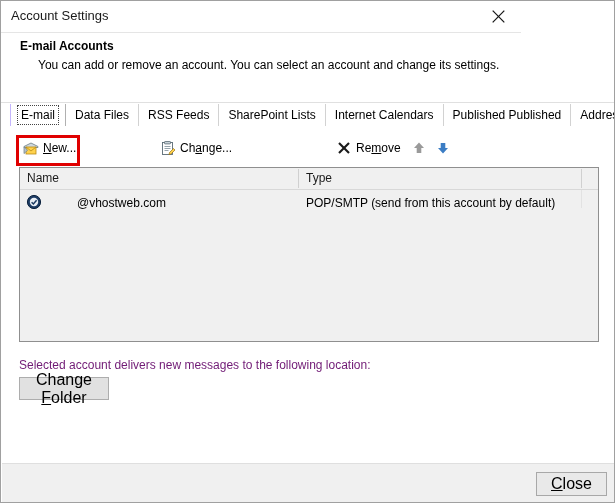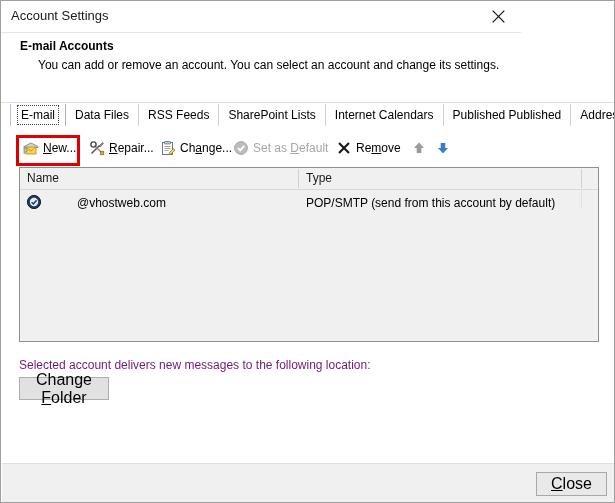--- a/index.html
+++ b/index.html
@@ -330,56 +330,35 @@
         <svg width="16" height="16" viewBox="0 0 16 16" aria-hidden="true">
           <path d="M1 6.5 L8 3 L15 6.5 L15 7.5 L1 7.5 Z" fill="#cfd8dd" stroke="#6b7c85" stroke-width="0.8"></path>
           <rect x="3" y="7" width="10" height="7" fill="#ffd24d" stroke="#b98b15" stroke-width="0.8"></rect>
           <path d="M3 7 L8 11 L13 7" fill="none" stroke="#b98b15" stroke-width="0.8"></path>
           <path d="M1 6.8 L1 13.6 L4.6 10.2 Z" fill="#b6c2c9" stroke="#6b7c85" stroke-width="0.7"></path>
         </svg>
       </span>
       <span><span class="ul">N</span>ew...</span>
     </div>
 
-    <div class="tb-item" style="left:88px;">
-      <span class="tb-icon">
-        <svg width="16" height="16" viewBox="0 0 16 16" aria-hidden="true">
-          <path d="M2.5 13.5 L10.5 5.5" stroke="#5b5b5b" stroke-width="1.6"></path>
-          <path d="M10 6 L13.5 2.5 L14.5 3.5 L11 7 Z" fill="#8c8c8c" stroke="#4a4a4a" stroke-width="0.6"></path>
-          <path d="M13.5 13.5 L5.5 5.5" stroke="#8a8a8a" stroke-width="1.4"></path>
-          <circle cx="4.5" cy="4.5" r="2.6" fill="none" stroke="#4a4a4a" stroke-width="1.4"></circle>
-          <rect x="11.6" y="11.2" width="3.2" height="3.6" fill="#d7a23a" stroke="#8a6312" stroke-width="0.6"></rect>
-        </svg>
-      </span>
-      <span><span class="ul">R</span>epair...</span>
-    </div>
 
     <div class="tb-item" style="left:159px;">
       <span class="tb-icon">
         <svg width="16" height="16" viewBox="0 0 16 16" aria-hidden="true">
           <rect x="2.5" y="2.5" width="10" height="12" fill="#ffffff" stroke="#5a6b74" stroke-width="0.9"></rect>
           <rect x="4.5" y="1.5" width="6" height="2.4" rx="0.6" fill="#c8d2d8" stroke="#5a6b74" stroke-width="0.8"></rect>
           <line x1="4.5" y1="6.5" x2="10.5" y2="6.5" stroke="#8a9aa3" stroke-width="0.9"></line>
           <line x1="4.5" y1="8.5" x2="10.5" y2="8.5" stroke="#8a9aa3" stroke-width="0.9"></line>
           <line x1="4.5" y1="10.5" x2="8.5" y2="10.5" stroke="#8a9aa3" stroke-width="0.9"></line>
           <path d="M9.5 12.5 L13.5 8.5 L15 10 L11 14 L9 14.6 Z" fill="#ffd24d" stroke="#9a7314" stroke-width="0.7"></path>
         </svg>
       </span>
       <span>Ch<span class="ul">a</span>nge...</span>
     </div>
 
-    <div class="tb-item disabled" style="left:232px;">
-      <span class="tb-icon">
-        <svg width="16" height="16" viewBox="0 0 16 16" aria-hidden="true">
-          <circle cx="8" cy="8" r="6.4" fill="#bdbdbd" stroke="#a8a8a8" stroke-width="1"></circle>
-          <path d="M5 8.2 L7.2 10.4 L11.2 5.8" fill="none" stroke="#ffffff" stroke-width="1.8"></path>
-        </svg>
-      </span>
-      <span>Set as <span class="ul">D</span>efault</span>
-    </div>
 
     <div class="tb-item" style="left:335px;align-items:center;">
       <span class="tb-icon">
         <svg width="16" height="16" viewBox="0 0 16 16" aria-hidden="true">
           <line x1="3" y1="3" x2="13" y2="13" stroke="#1a1a1a" stroke-width="2.1"></line>
           <line x1="13" y1="3" x2="3" y2="13" stroke="#1a1a1a" stroke-width="2.1"></line>
         </svg>
       </span>
       <span>Re<span class="ul">m</span>ove</span>
     </div>

